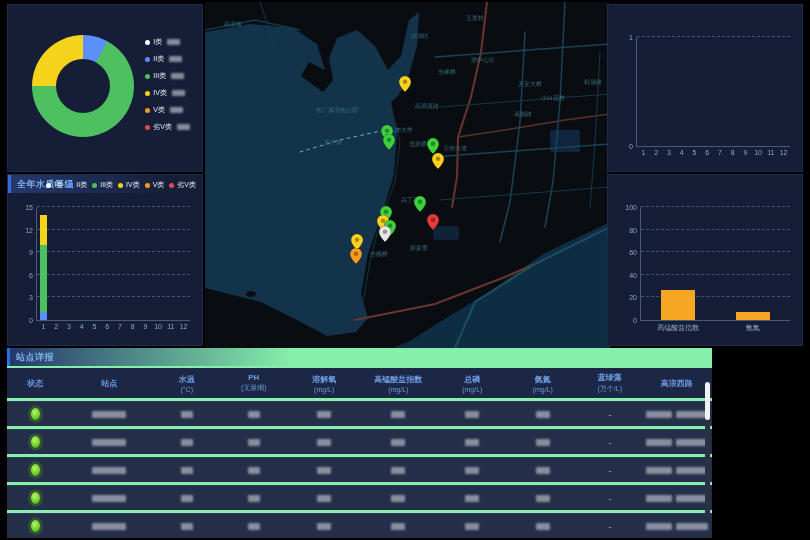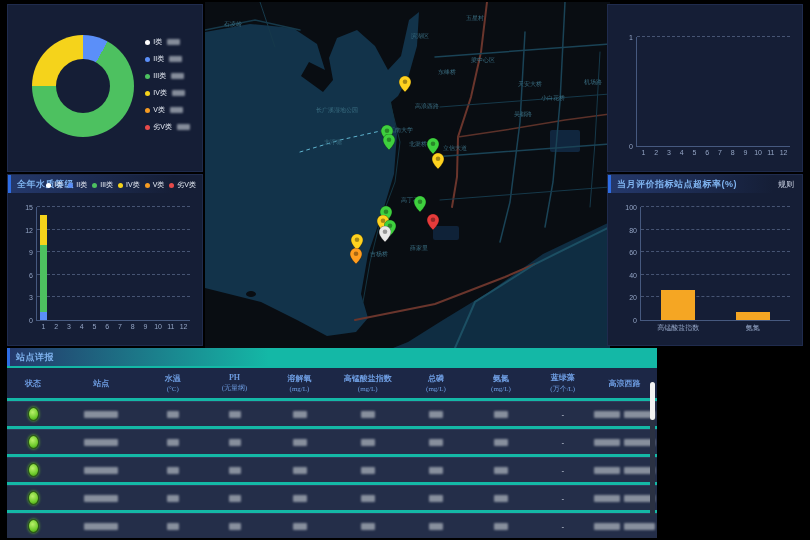--- a/index.html
+++ b/index.html
@@ -28,22 +28,22 @@
   .xticks{position:absolute;top:calc(100% + 3px);left:0;right:0;display:flex;}
   .xtick{flex:1;text-align:center;font-size:7px;color:#93a4c4;white-space:nowrap;}
   .bar{position:absolute;bottom:0;height:100%;display:flex;flex-direction:column-reverse;cursor:pointer;}
   .seg{width:100%;}
   
   #map-panel{left:205px;top:2px;width:405px;height:346px;background:#090d12;border:none;}
   #map-canvas{position:absolute;inset:0;cursor:grab;}
   .map-label{position:absolute;font-size:6px;color:#3a6e82;white-space:nowrap;transform:translate(-50%,-50%);pointer-events:none;}
   .pin{position:absolute;width:12px;height:16px;cursor:pointer;}
   
-  #p-table{left:7px;top:348px;width:650px;height:172px;background:#14b8a6;border:none;}
-  #table-header-row{display:flex;align-items:center;height:30px;background:#1c2746;margin-top:2px;font-family:Liberation Serif, serif;}
+  #p-table{left:7px;top:348px;width:705px;height:172px;background:#86efac;border:none;}
+  #table-header-row{display:flex;align-items:center;height:30px;background:#1c2746;margin-top:2px;}
   .th{display:flex;flex-direction:column;align-items:center;justify-content:center;gap:1px;}
   .th .l1{font-size:8px;color:#6d9ce0;font-weight:bold;}
   .th .l2{font-size:7px;color:#6d9ce0;}
   #table-body{position:relative;}
   .trow{display:flex;align-items:center;height:24px;background:#242e49;margin-top:3px;
     border-top:1px solid #303b5c;cursor:pointer;}
   .td{display:flex;align-items:center;justify-content:center;}
   .status-dot{width:9px;height:12px;border-radius:50%;background:radial-gradient(circle at 40% 35%,#b8f06a,#6ecb2c 60%,#3f8c16);
     border:1px solid #2c5e12;box-shadow:0 0 3px #67c42c;}
   .dash{font-size:8px;color:#cfd6e4;}
@@ -276,24 +276,20 @@
           <span class="xtick">8</span>
           <span class="xtick">9</span>
           <span class="xtick">10</span>
           <span class="xtick">11</span>
           <span class="xtick">12</span>
         </div>
       </div>
   </div>
 
   <div class="panel" id="p-rate" style="right:7px;top:174px;width:196px;height:172px;">
-    <div class="panel-header">
-      <span class="panel-title">当月评价指标站点超标率(%)</span>
-      <span class="header-link">规则</span>
-    </div>
     <div class="plot" id="plot-rate" style="left:32px;">
         <div class="ytick" style="bottom: 0%;">0</div>
         <div class="gridline" style="bottom: 20%;"></div>
         <div class="ytick" style="bottom: 20%;">20</div>
         <div class="gridline" style="bottom: 40%;"></div>
         <div class="ytick" style="bottom: 40%;">40</div>
         <div class="gridline" style="bottom: 60%;"></div>
         <div class="ytick" style="bottom: 60%;">60</div>
         <div class="gridline" style="bottom: 80%;"></div>
         <div class="ytick" style="bottom: 80%;">80</div>

